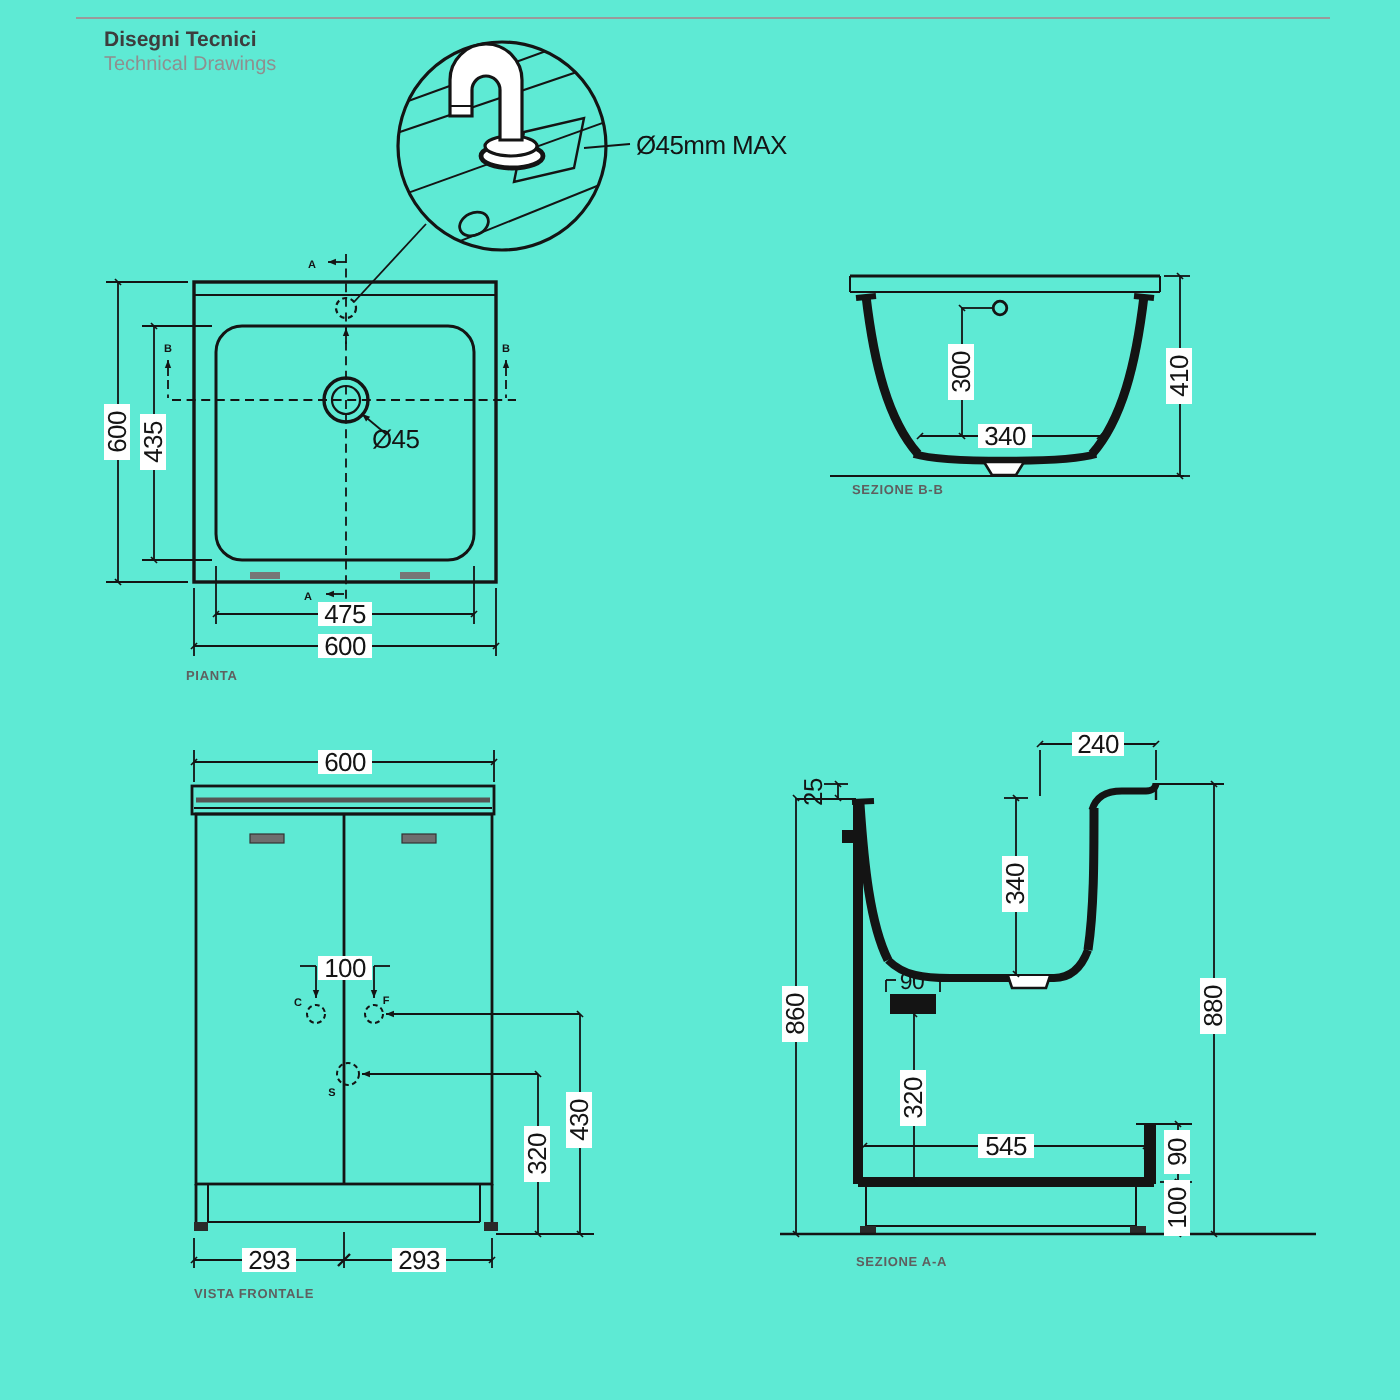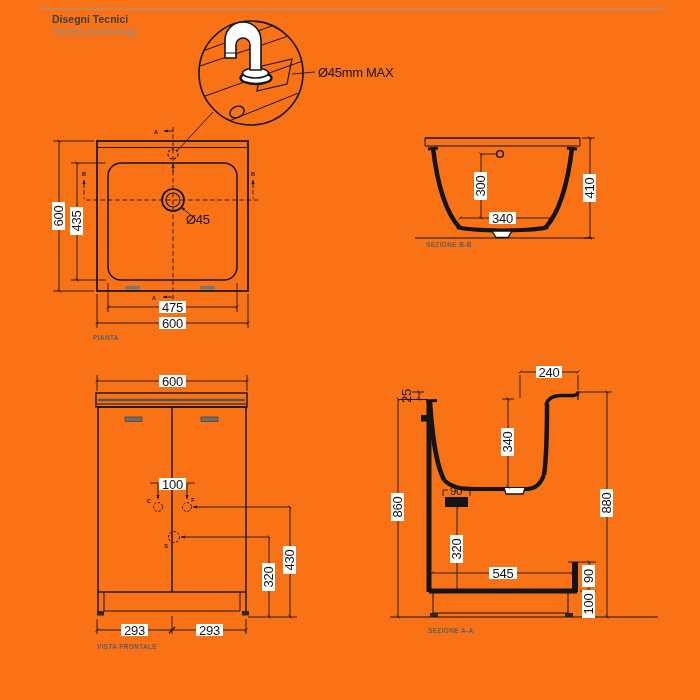--- a/index.html
+++ b/index.html
@@ -1,16 +1,16 @@
 <!DOCTYPE html>
 <html><head>
 <meta charset="utf-8">
 <style>
   html,body{margin:0;padding:0;background:#fff;}
-  .page{position:relative;width:700px;height:700px;background:#f97316;overflow:hidden;
+  .page{position:relative;width:700px;height:700px;background:#5eead4;overflow:hidden;
         font-family:"Liberation Sans",sans-serif;}
   svg{display:block;}
   svg text{font-family:"Liberation Sans",sans-serif;}
   .dim{font-size:13px;fill:#141414;letter-spacing:-0.3px;}
   .dimsm{font-size:11.5px;fill:#141414;letter-spacing:-0.3px;}
   .lbl{font-size:6.5px;fill:#5f5f5f;letter-spacing:0.35px;font-weight:bold;}
   .mk{font-size:5.5px;font-weight:bold;fill:#141414;}
   .hdr-t{font-size:10.5px;font-weight:bold;fill:#3d3d3d;}
   .hdr-s{font-size:10px;fill:#8f8f8f;}
   .ln{stroke:#141414;fill:none;}

